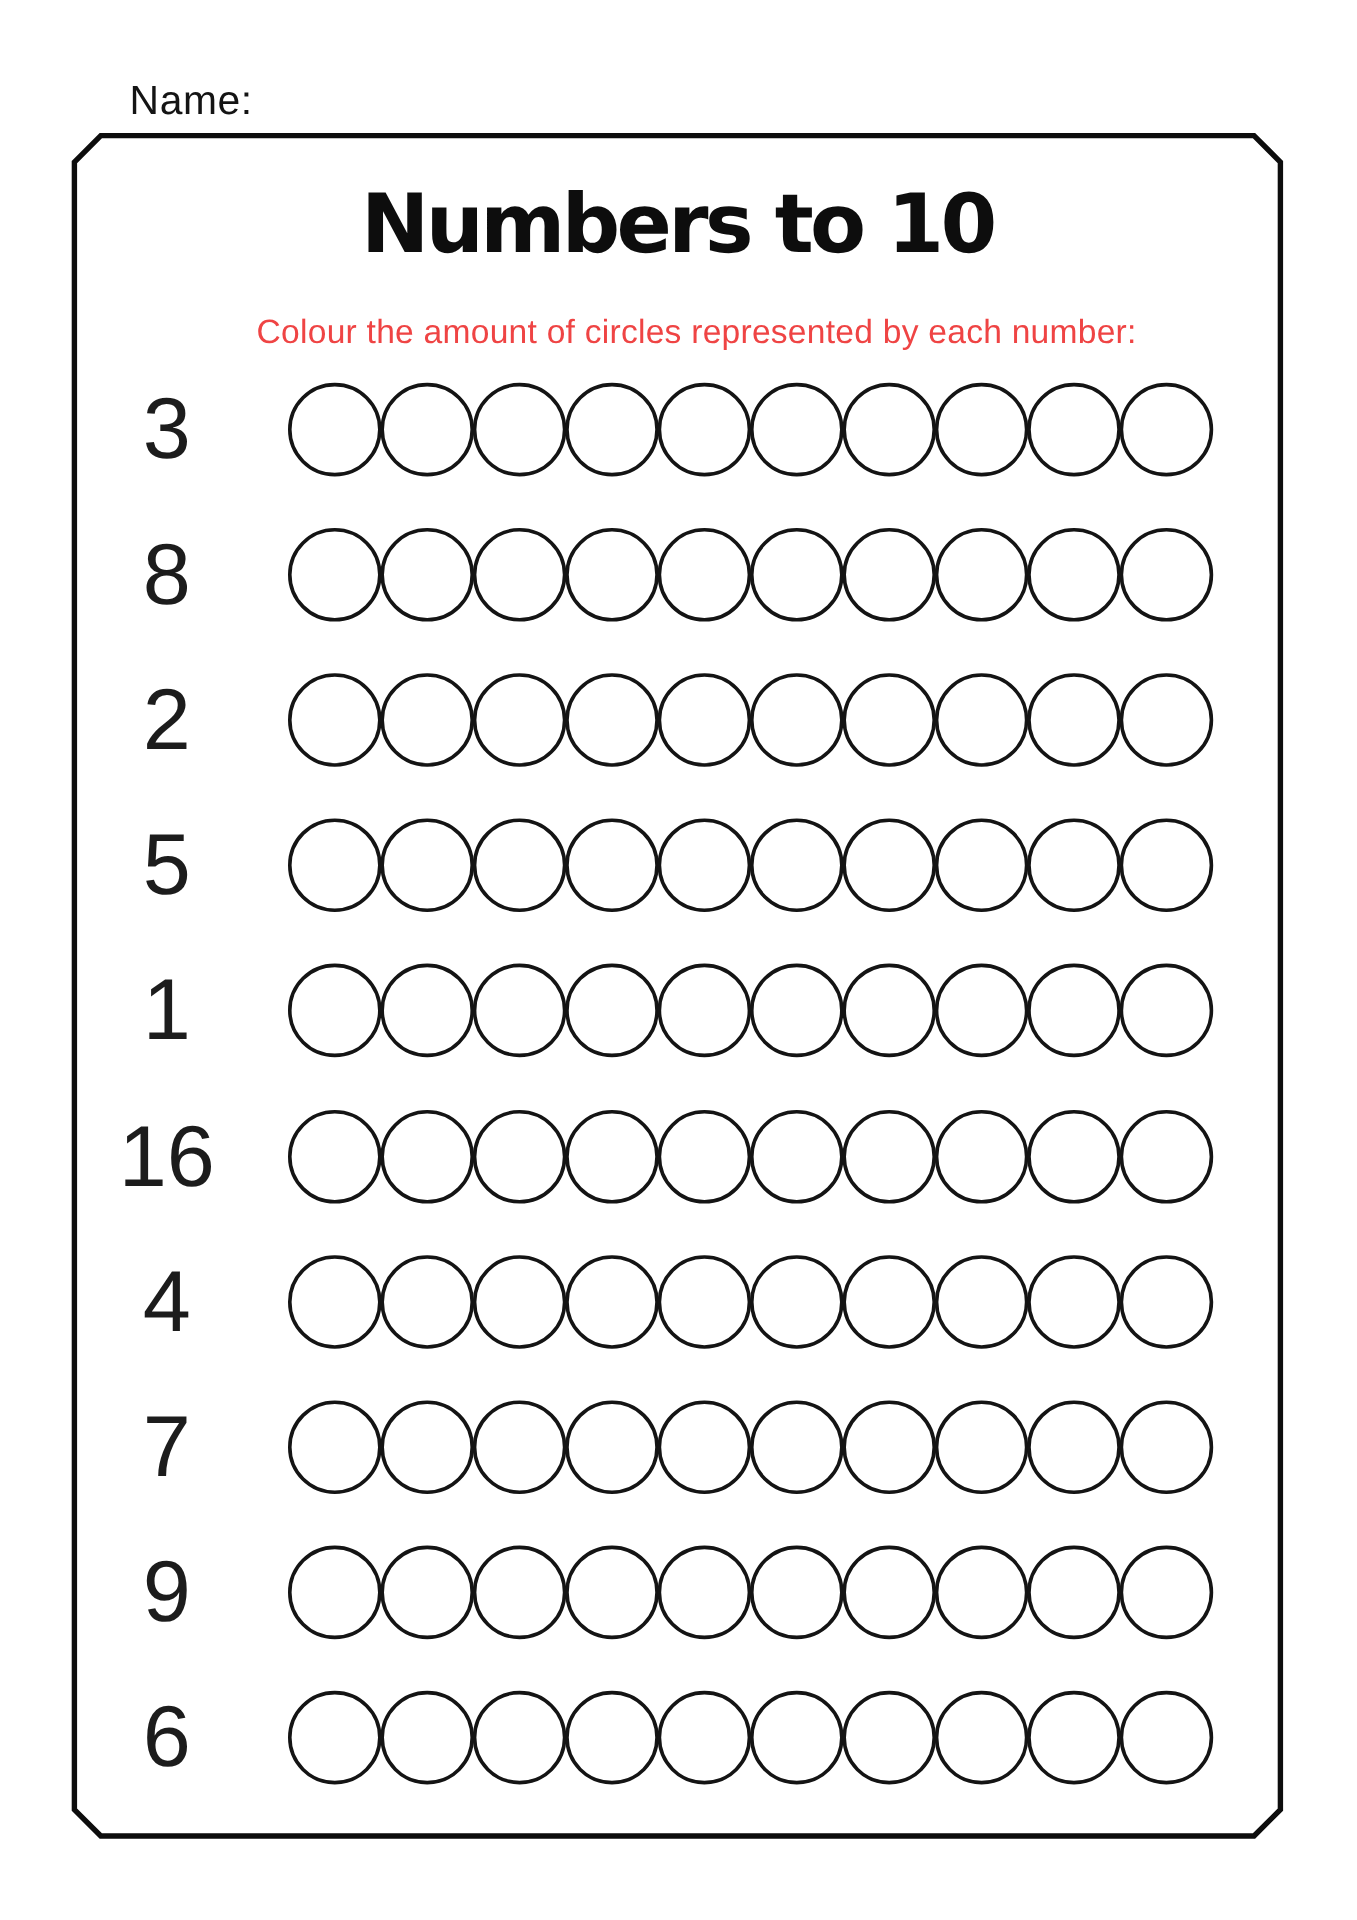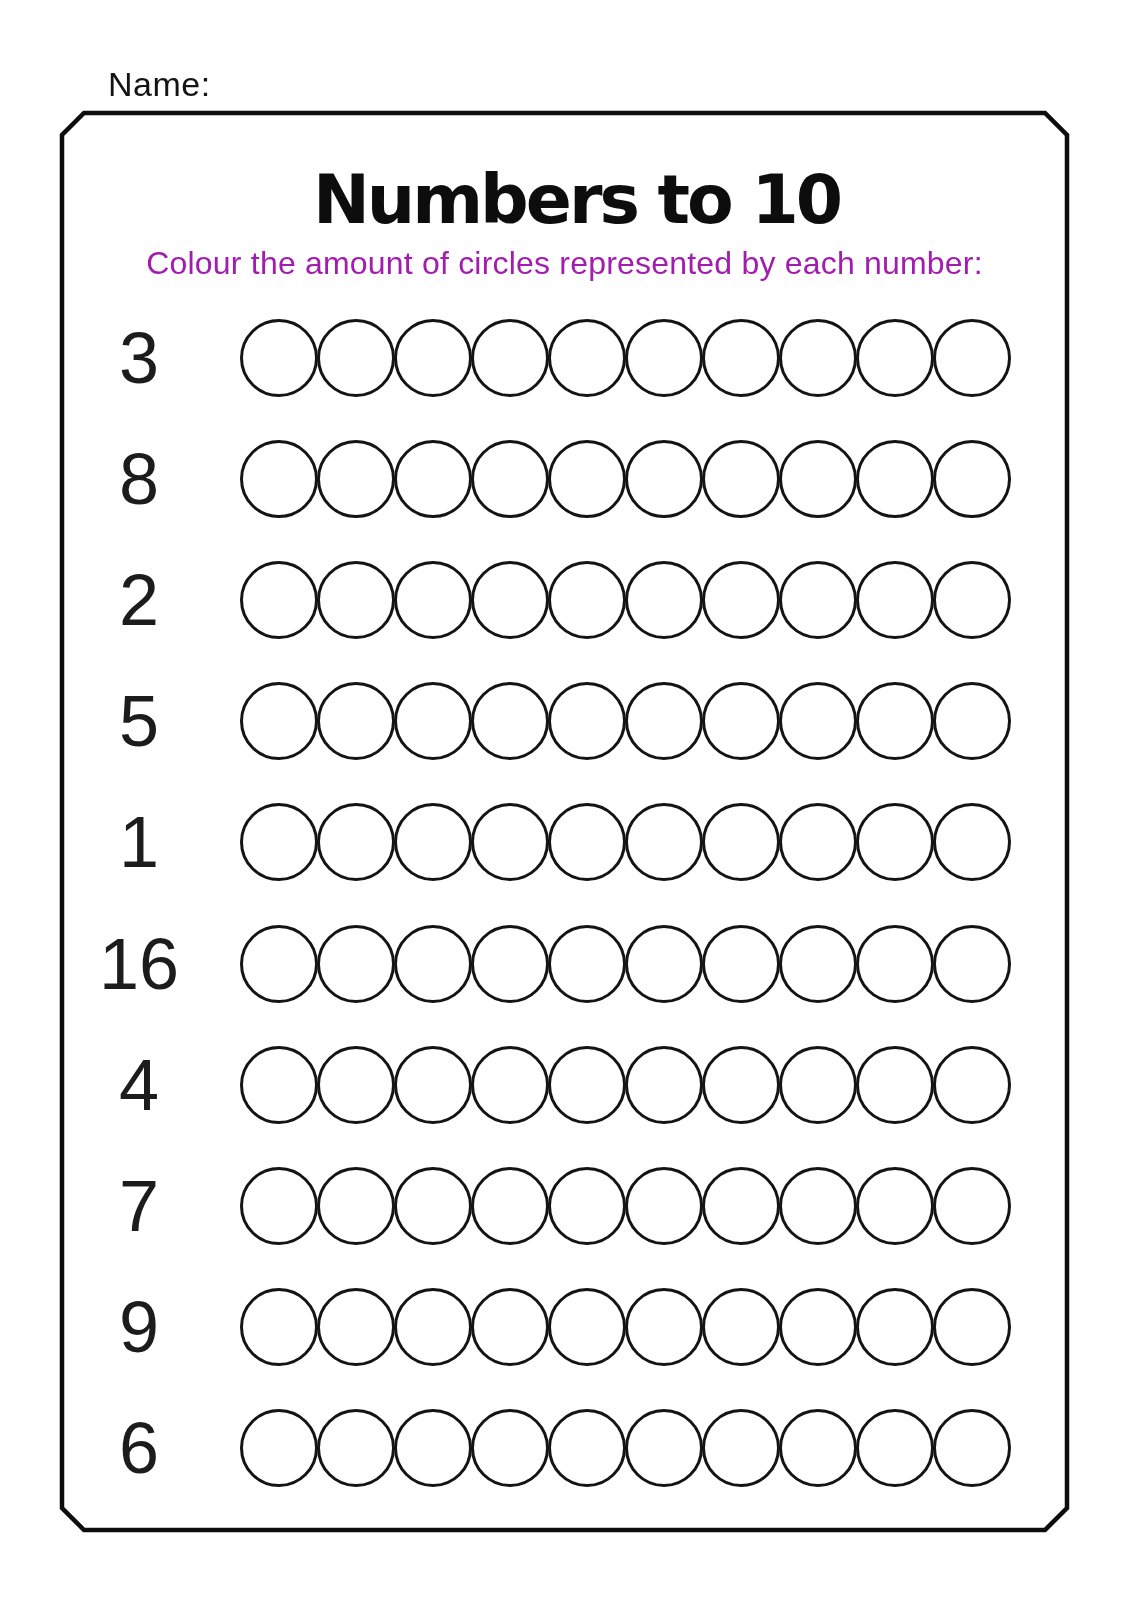--- a/index.html
+++ b/index.html
@@ -39,40 +39,40 @@
     left: 62px;
     top: 113px;
     width: 1005px;
     height: 1417px;
   }
   .title {
     position: absolute;
     top: 38px;
     left: 0;
     width: 100%;
-    margin: 12px;
+    margin: 0;
     text-align: center;
     font-family: "DejaVu Sans", sans-serif;
     font-weight: 800;
     font-size: 68px;
     line-height: 1.1;
     letter-spacing: -3px;
     color: #0d0d0d;
   }
   .instruction {
     position: absolute;
     top: 131px;
     left: 0;
     width: 100%;
-    margin: 0;
+    margin: 16px;
     text-align: center;
-    font-size: 32px;
+    font-size: 28px;
     line-height: 1.2;
     letter-spacing: 0.2px;
-    color: #a21caf;
+    color: #ef4444;
   }
   .rows {
     position: absolute;
     left: 0;
     top: 184.5px;
     width: 100%;
   }
   .row {
     display: flex;
     align-items: center;

